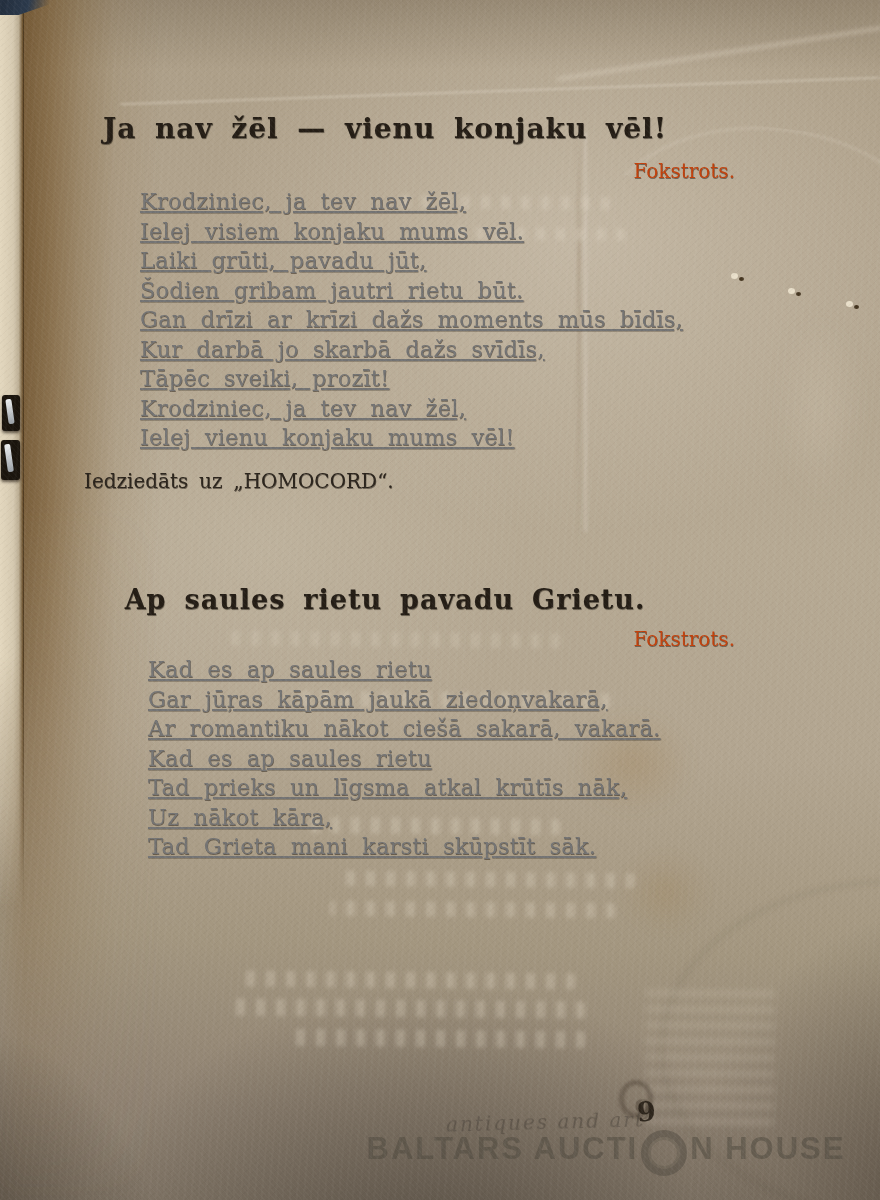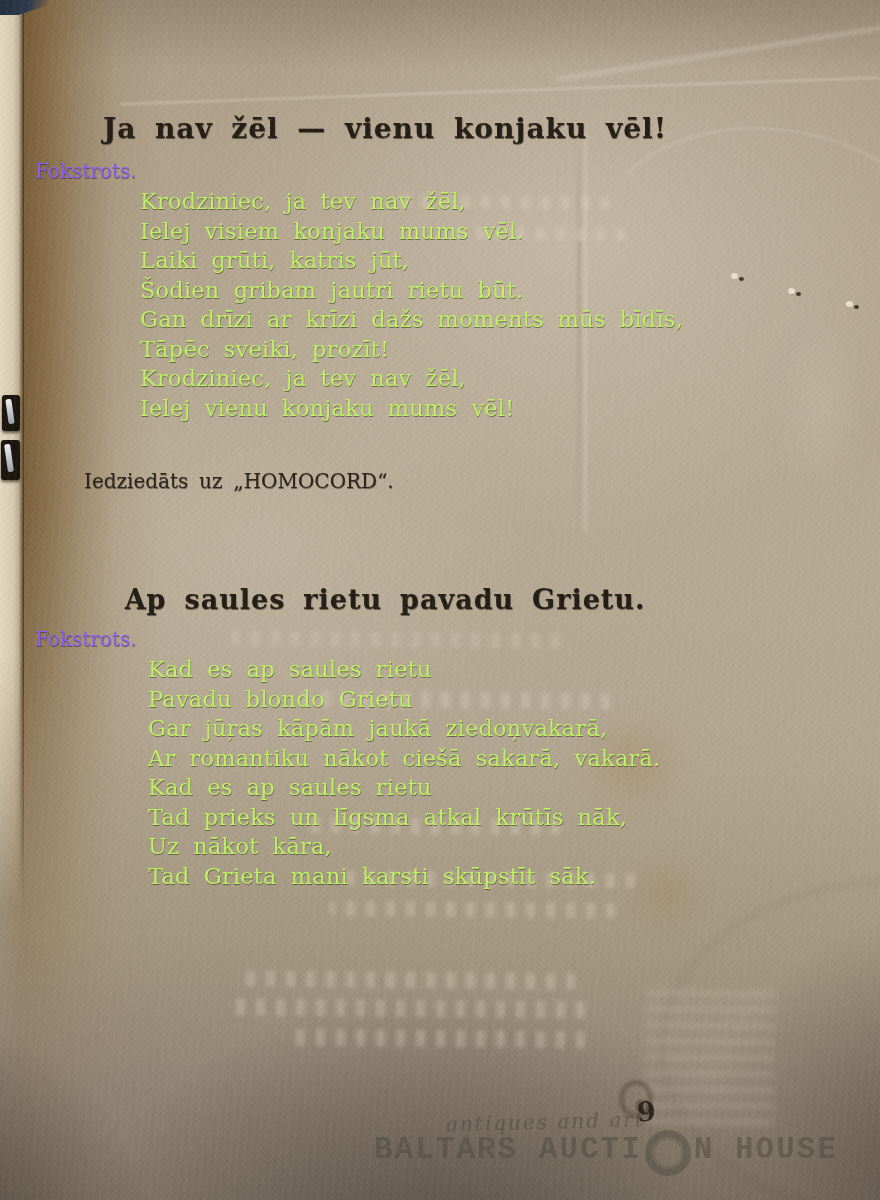--- a/index.html
+++ b/index.html
@@ -53,29 +53,30 @@
   .staple2{left:1px;top:440px;width:19px;height:40px;}
   
   .title{
     position:absolute;left:35px;width:700px;text-align:center;
     font-weight:bold;color:#241d15;letter-spacing:1px;word-spacing:0.28em;
     text-shadow:0.5px 0.6px 0.7px rgba(30,23,15,0.55);
   }
   .t1{top:112px;font-size:28px;}
   .t2{top:584px;font-size:27px;}
   .subtitle{
-    position:absolute;left:35px;width:700px;text-align:left;
-    font-size:20px;color:#8b5cf6;text-shadow:0.4px 0.5px 0.6px rgba(35,28,20,0.5);
+    position:absolute;left:35px;width:700px;text-align:right;
+    font-size:20px;color:#c2410c;text-shadow:0.4px 0.5px 0.6px rgba(35,28,20,0.5);
   }
   .s1{top:159px;}
   .s2{top:627px;}
   .verse{
-    position:absolute;color:#bef264;font-size:22.5px;line-height:29.5px;
+    position:absolute;color:#737373;font-size:22.5px;line-height:29.5px;
     word-spacing:0.30em;letter-spacing:0.2px;white-space:nowrap;
     text-shadow:0.45px 0.55px 0.65px rgba(35,28,20,0.5);
+    text-decoration:underline;
   }
   .v1{left:140px;top:187px;}
   .v2{left:148px;top:655px;}
   .footnote{
     position:absolute;left:84px;top:469px;font-size:20px;color:#2b241c;
     word-spacing:0.22em;text-shadow:0.4px 0.5px 0.6px rgba(35,28,20,0.5);white-space:nowrap;
   }
   
   .pagenum{
     position:absolute;left:637px;top:1096px;font-size:27px;font-weight:bold;
@@ -88,21 +89,21 @@
   }
   
   .wm-script{
     position:absolute;left:438px;top:1110px;width:215px;text-align:center;
     font-style:italic;font-size:20px;letter-spacing:2px;
     color:rgba(76,70,60,0.55);transform:rotate(-1.5deg);filter:blur(0.4px);
   }
   .wm-brand{
     position:absolute;left:388px;top:1126px;width:436px;
     display:flex;align-items:center;justify-content:center;
-    font-family:Liberation Mono, monospace;font-weight:bold;
+    font-family:Liberation Sans, sans-serif;font-weight:bold;
     font-size:31px;letter-spacing:2px;color:rgba(80,74,64,0.55);
     filter:blur(0.5px);white-space:nowrap;
   }
   .wm-ring{
     flex:0 0 auto;width:32px;height:32px;margin:0 3px;position:relative;top:4px;
     border:7px solid rgba(80,74,64,0.50);border-radius:50%;
     box-shadow:inset 0 0 0 3px rgba(80,74,64,0.25);
   }
   
   .stain{position:absolute;border-radius:50%;pointer-events:none;}
@@ -186,34 +187,34 @@
   <div class="ghost g5a"></div>
   <div class="ghost g5b"></div>
   <div class="ghost g5c"></div>
   <div class="ghost g6"></div>
 
   <div class="title t1">Ja nav žēl — vienu konjaku vēl!</div>
   <div class="subtitle s1">Fokstrots.</div>
   <div class="verse v1">
     <div>Krodziniec, ja tev nav žēl,</div>
     <div>Ielej visiem konjaku mums vēl.</div>
-    <div>Laiki grūti, katris jūt,</div>
+    <div>Laiki grūti, pavadu jūt,</div>
     <div>Šodien gribam jautri rietu būt.</div>
     <div>Gan drīzi ar krīzi dažs moments mūs bīdīs,</div>
+    <div>Kur darbā jo skarbā dažs svīdīs,</div>
     <div>Tāpēc sveiki, prozīt!</div>
     <div>Krodziniec, ja tev nav žēl,</div>
     <div>Ielej vienu konjaku mums vēl!</div>
   </div>
   <div class="footnote">Iedziedāts uz „HOMOCORD“.</div>
 
   <div class="title t2">Ap saules rietu pavadu Grietu.</div>
   <div class="subtitle s2">Fokstrots.</div>
   <div class="verse v2">
     <div>Kad es ap saules rietu</div>
-    <div>Pavadu blondo Grietu</div>
     <div>Gar jūŗas kāpām jaukā ziedoņvakarā,</div>
     <div>Ar romantiku nākot ciešā sakarā, vakarā.</div>
     <div>Kad es ap saules rietu</div>
     <div>Tad prieks un līgsma atkal krūtīs nāk,</div>
     <div>Uz nākot kāra,</div>
     <div>Tad Grieta mani karsti skūpstīt sāk.</div>
   </div>
 
   <div class="smudge"></div>
   <div class="pagenum">9</div>

